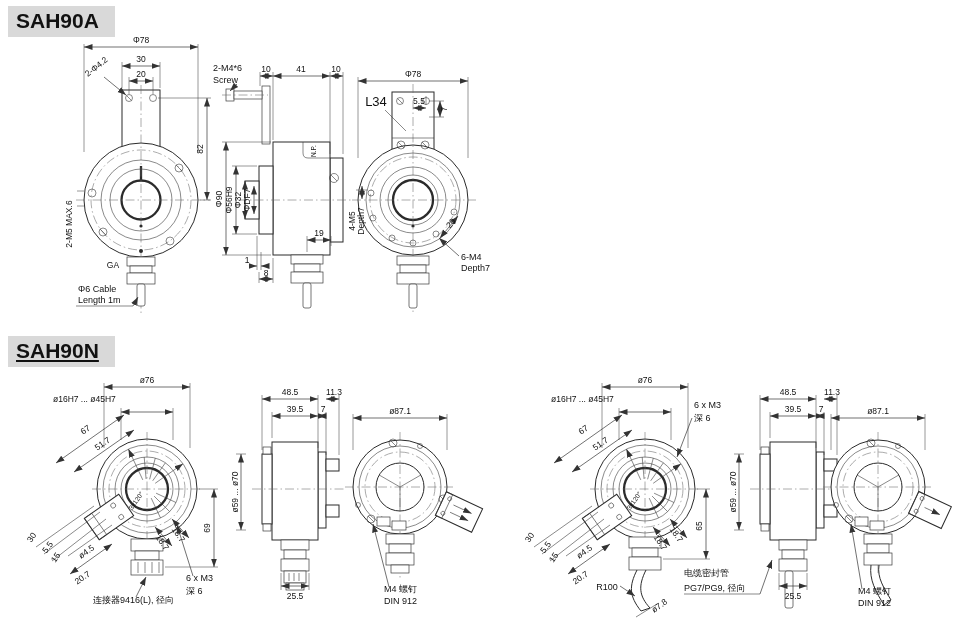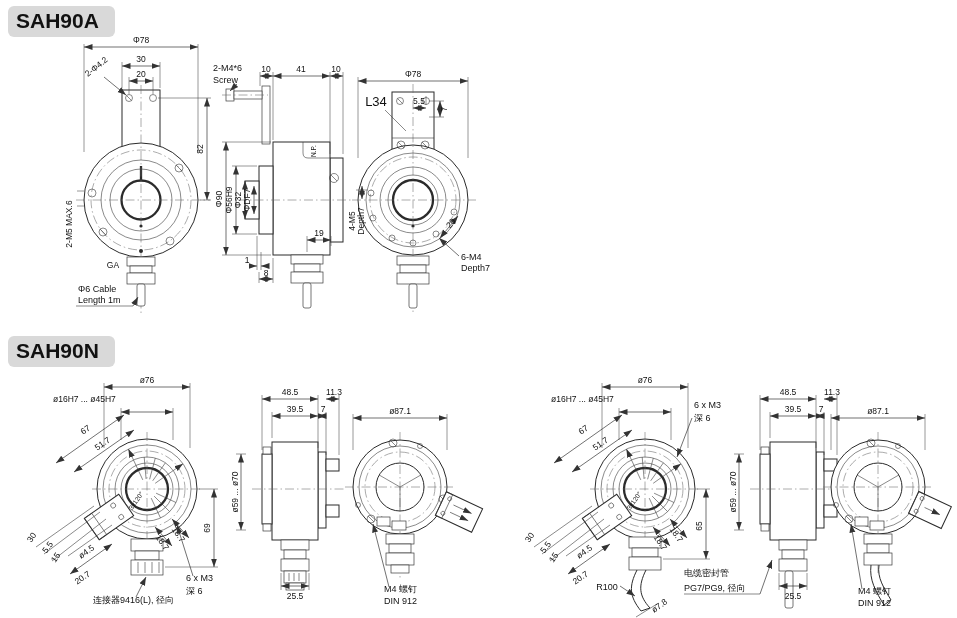--- a/index.html
+++ b/index.html
@@ -1,20 +1,20 @@
 <!DOCTYPE html>
 <html><head>
 <meta charset="utf-8">
 <style>
   html,body{margin:0;padding:0;background:#fff;}
   #stage{position:relative;width:957px;height:618px;background:#fff;overflow:hidden;
          font-family:"Liberation Sans",sans-serif;}
   .sec-title{position:absolute;left:8px;background:#d9d9d9;color:#111;
-             font:bold 21px "Liberation Sans",sans-serif;padding:3px 16px 4px 8px;border-radius:6px;}
-  #t1{top:6px;} #t2{top:336px;}
+             font:bold 21px "Liberation Sans",sans-serif;padding:3px 16px 4px 8px;}
+  #t1{top:6px;} #t2{top:336px;text-decoration:underline;}
   svg{position:absolute;left:0;top:0;}
   .ln{stroke:#2b2b2b;stroke-width:1;fill:none}
   .lnw{stroke:#2b2b2b;stroke-width:1;fill:#fff}
   .bold{stroke:#2b2b2b;stroke-width:2.3;fill:none}
   .thin{stroke:#3a3a3a;stroke-width:.6;fill:none}
   .thinw{stroke:#3a3a3a;stroke-width:.7;fill:#fff}
   .cl{stroke:#666;stroke-width:.55;fill:none;stroke-dasharray:9 3 1.5 3}
   .dim{stroke:#333;stroke-width:.7;fill:none}
   .ext{stroke:#444;stroke-width:.55;fill:none}
   .t{font:8.5px "Liberation Sans",sans-serif;fill:#111}

